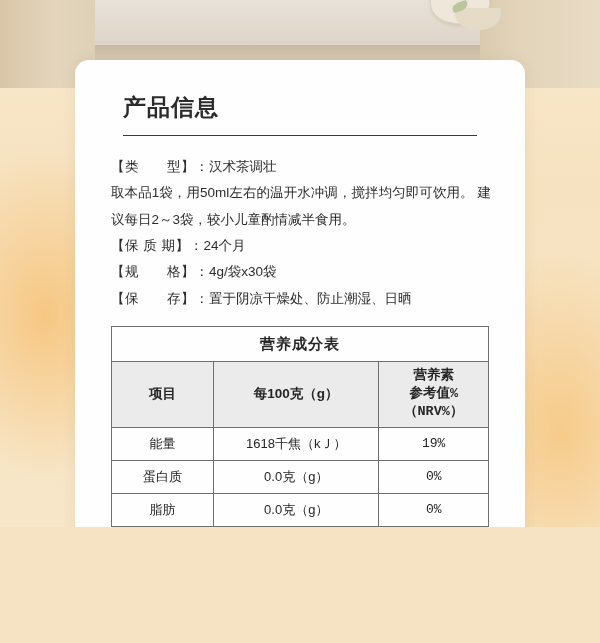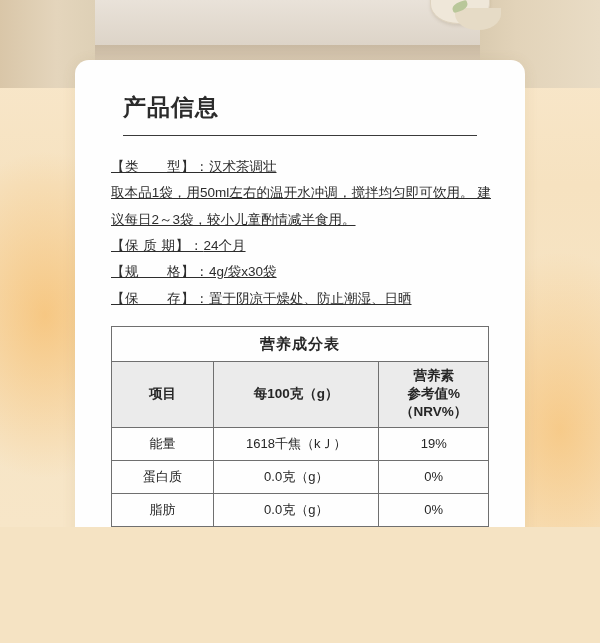--- a/index.html
+++ b/index.html
@@ -98,21 +98,20 @@
   
   .specs {
     margin: 18px 34px 0 36px;
     font-size: 13.5px;
     color: #2d2d2d;
     line-height: 1.95;
   }
   .spec-row {
     display: flex;
     align-items: flex-start;
-    text-decoration: underline;
   }
   .spec-key {
     flex: 0 0 auto;
     white-space: nowrap;
     letter-spacing: 0.5px;
   }
   .spec-val {
     flex: 1 1 auto;
     text-align: justify;
   }
@@ -144,21 +143,21 @@
   }
   table.nutri tr.col-head td {
     background: #ebebeb;
     font-weight: bold;
     font-size: 13.5px;
     height: 52px;
     line-height: 1.35;
   }
   table.nutri td.c1 { width: 27%; }
   table.nutri td.c2 { width: 44%; }
-  table.nutri td.c3 { width: 29%; }
+  table.nutri td.c3 { width: 29%; font-family: Liberation Mono, monospace; }
   table.nutri tr.data td { height: 22px; margin-top: 24px; }
   table.nutri tr:last-child td { border-bottom: none; }
   table.nutri td:first-child { border-left: none; }
   table.nutri td:last-child { border-right: none; }
 </style>
 </head>
 <body>
 
 <div class="page">
 

